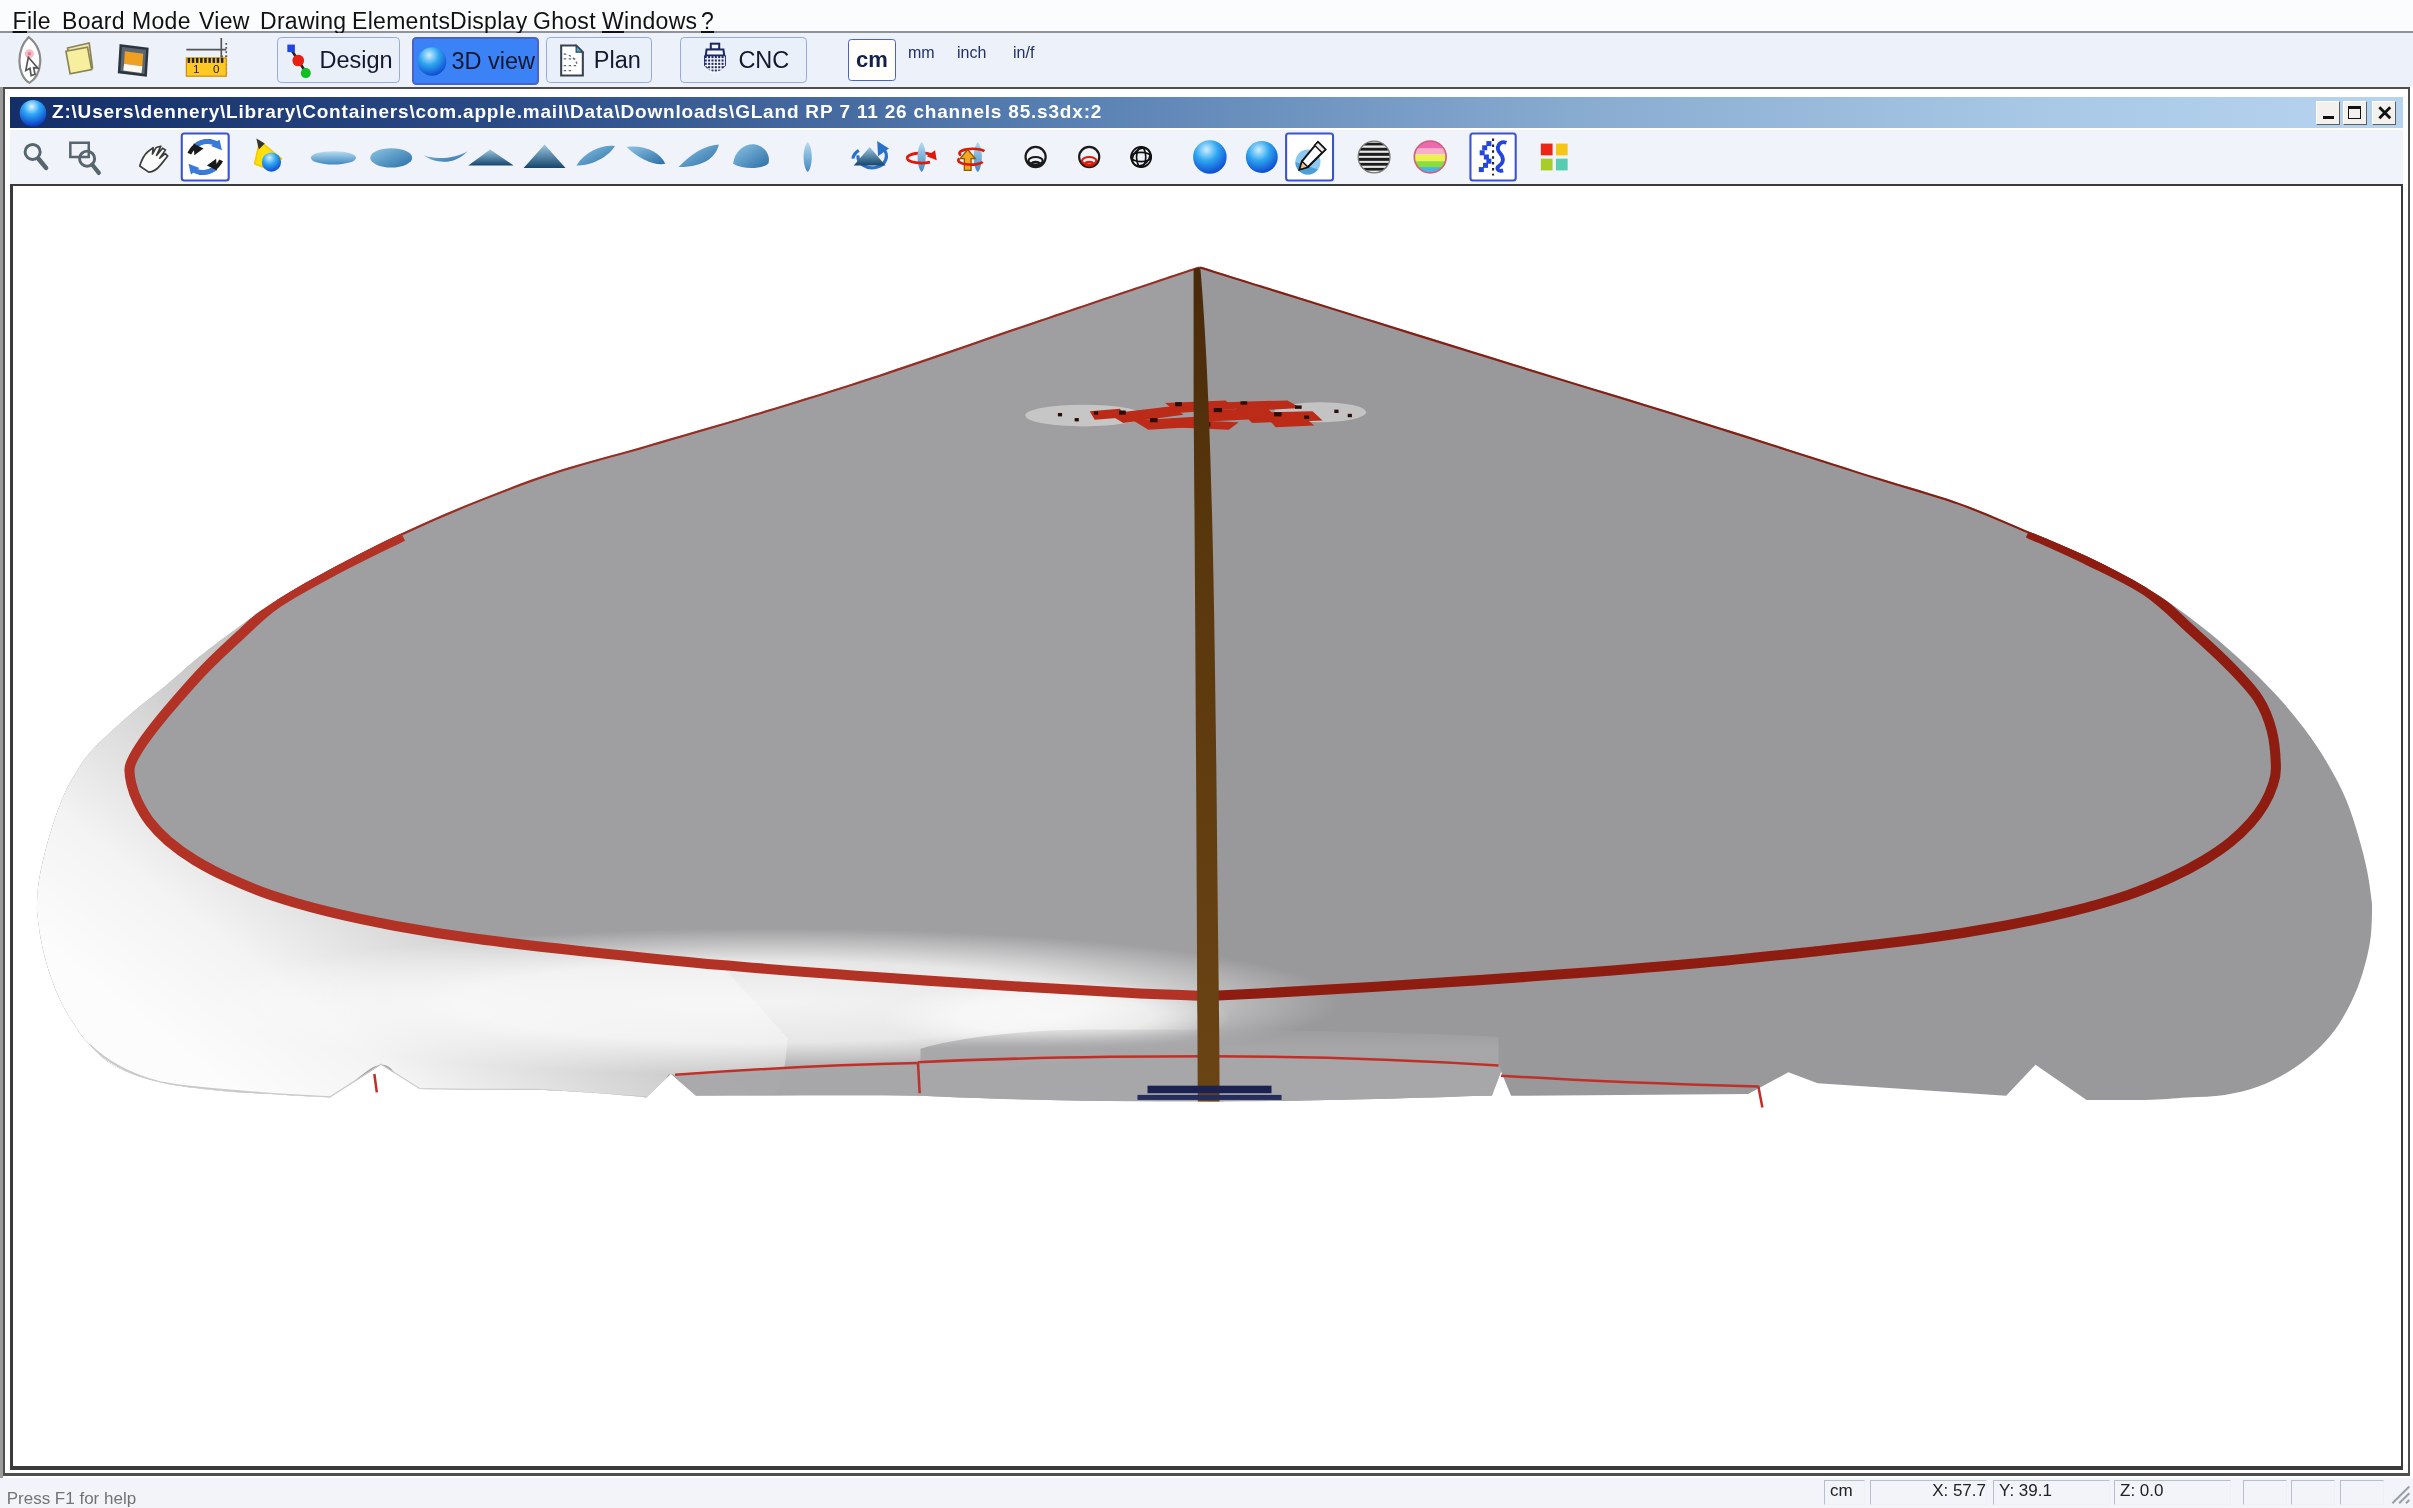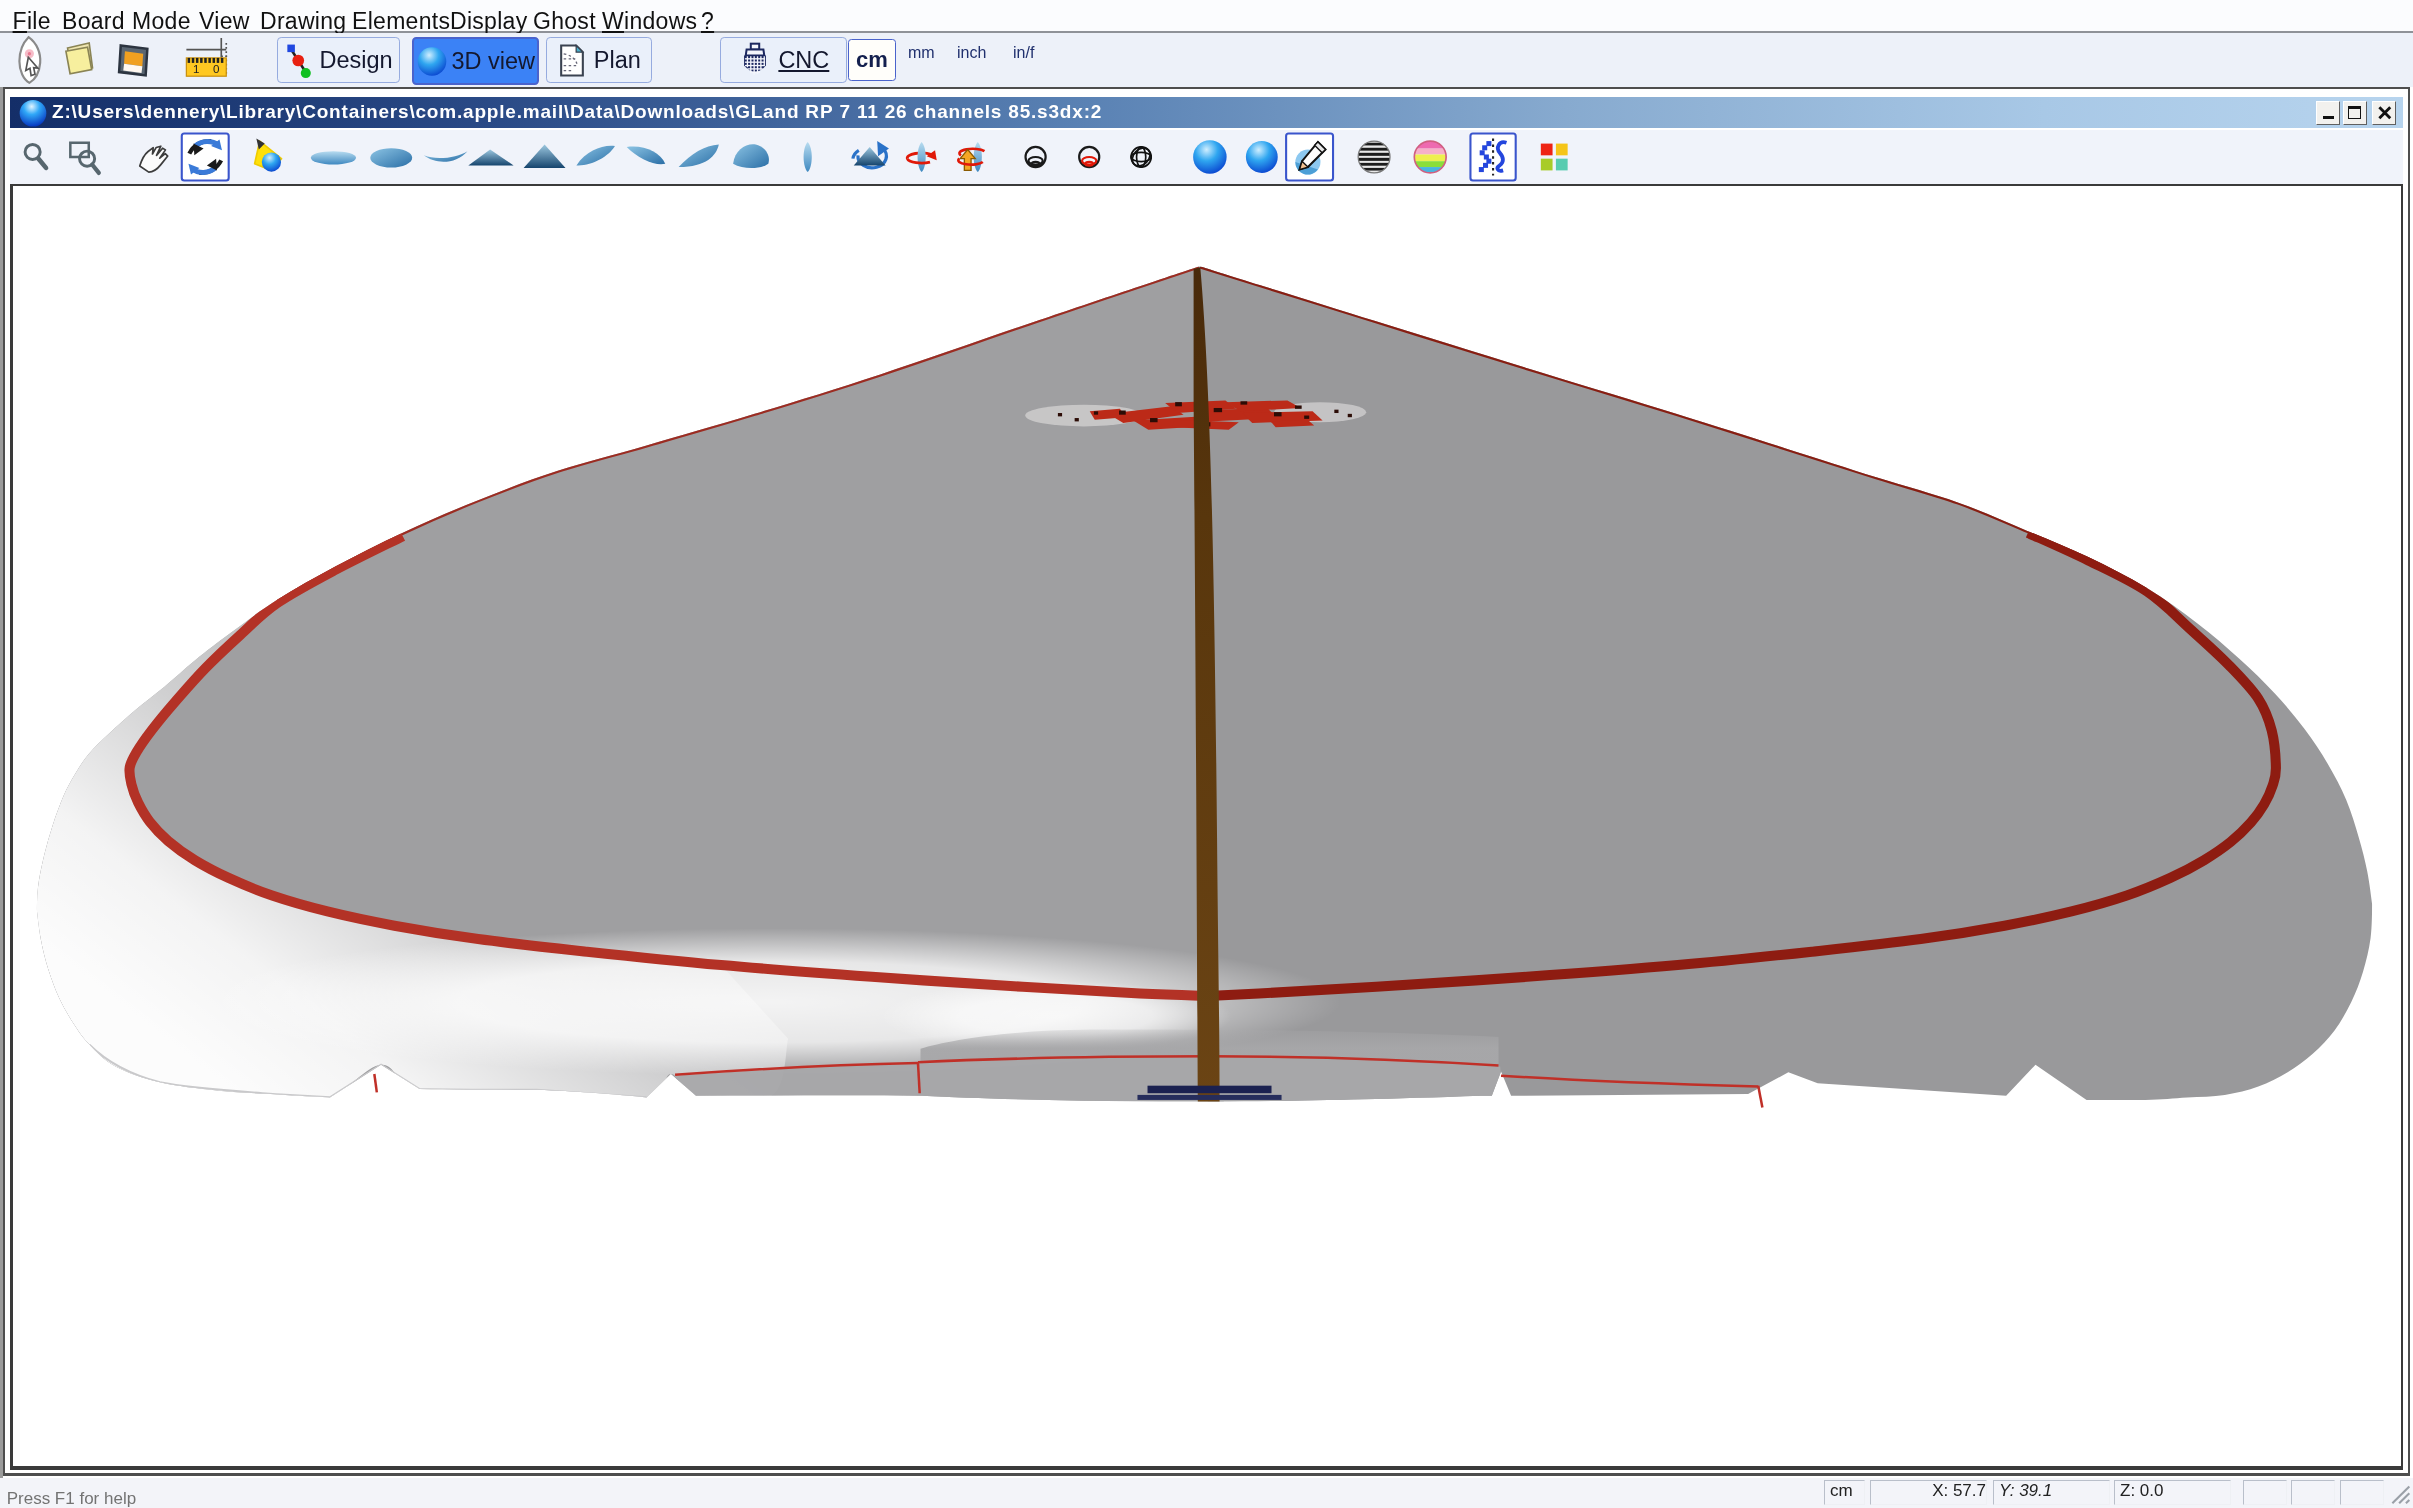--- a/index.html
+++ b/index.html
@@ -99,21 +99,21 @@
   <svg width="30" height="37" viewBox="0 0 36 44" style="margin-right:6.7px;">
     <path d="M 5,4 L 23,4 L 31,12 L 31,40 L 5,40 Z" fill="#fff" stroke="#3a4250" stroke-width="2.5"></path>
     <path d="M 23,4 L 23,12 L 31,12 Z" fill="#49aecb" stroke="#3a4250" stroke-width="1.5"></path>
     <path d="M 8,14 Q 20,16 24,26" fill="none" stroke="#667" stroke-width="1.5" stroke-dasharray="3,3"></path>
     <line x1="8" y1="20" x2="22" y2="20" stroke="#667" stroke-width="1.5" stroke-dasharray="3,3"></line>
     <line x1="8" y1="28" x2="26" y2="28" stroke="#667" stroke-width="1.5" stroke-dasharray="3,3"></line>
     <line x1="8" y1="34" x2="20" y2="34" stroke="#667" stroke-width="1.5" stroke-dasharray="3,3"></line>
   </svg>
   Plan
 </div>
-<div class="tbbtn" style="left:720px;width:125px;text-decoration:underline;">
+<div class="tbbtn" style="left:680px;width:125px;">
   <svg width="34" height="37" viewBox="0 0 40 44" style="margin-right:6.7px;">
     <rect x="15" y="2" width="10" height="7" fill="#f4f6fc" stroke="#1c2860" stroke-width="2.4"></rect>
     <path d="M 10,9 L 30,9 L 31,16 L 9,16 Z" fill="#f4f6fc" stroke="#1c2860" stroke-width="2.4"></path>
     <path d="M 7,16 L 33,16 L 33,28 Q 20,43 7,28 Z" fill="#1c2860"></path>
     <g stroke="#f4f6fc" stroke-width="1.6">
       <line x1="8" y1="20" x2="32" y2="20"></line>
         <line x1="8" y1="24" x2="32" y2="24"></line>
       <line x1="8" y1="28" x2="32" y2="28"></line>
         <line x1="11" y1="32" x2="29" y2="32"></line>
       <line x1="14" y1="36" x2="26" y2="36"></line>
@@ -428,21 +428,21 @@
   <path d="M 1424,321 L 1432,319 C 1445,470 1449,700 1452,1000 C 1453,1120 1455,1220 1455,1315 L 1429,1315 C 1428,1100 1426,700 1424,480 Z" fill="url(#strgrad)"></path>
 
   <rect x="1369" y="1296" width="148" height="9" fill="#1b2150"></rect>
   <rect x="1357" y="1307" width="172" height="6" fill="#262d5c"></rect>
 </svg>
 
 <div class="abs" style="left:0;top:1478px;width:2413px;height:30px;background:#f3f4f9;"></div>
 <div class="abs" style="left:6.7px;top:1489px;font-size:17px;color:#737373;">Press F1 for help</div>
 <div class="statbox" style="left:1824px;width:41px;">cm</div>
 <div class="statbox" style="left:1870px;width:117px;text-align:right;">X: 57.7</div>
-<div class="statbox" style="left:1993px;width:117px;font-style:italic;">Y: 39.1</div>
+<div class="statbox" style="left:1993px;width:117px;">Y: 39.1</div>
 <div class="statbox" style="left:2114px;width:117px;">Z: 0.0</div>
 <div class="statbox" style="left:2243px;width:44px;"></div>
 <div class="statbox" style="left:2291px;width:44px;"></div>
 <div class="statbox" style="left:2340px;width:44px;"></div>
 <svg class="abs" style="left:2389px;top:1483px;" width="22" height="22" viewBox="0 0 26 26">
   <g stroke="#9aa0a8" stroke-width="2.5">
     <line x1="24" y1="4" x2="4" y2="24"></line>
       <line x1="24" y1="12" x2="12" y2="24"></line>
       <line x1="24" y1="20" x2="20" y2="24"></line>
   </g>

